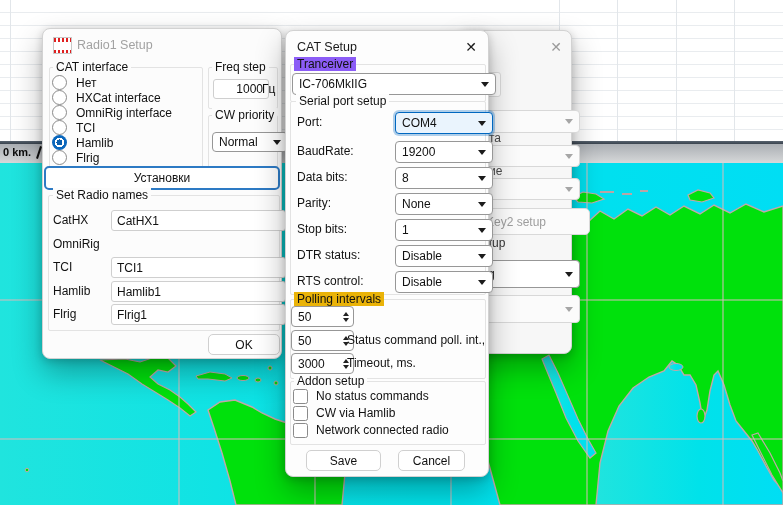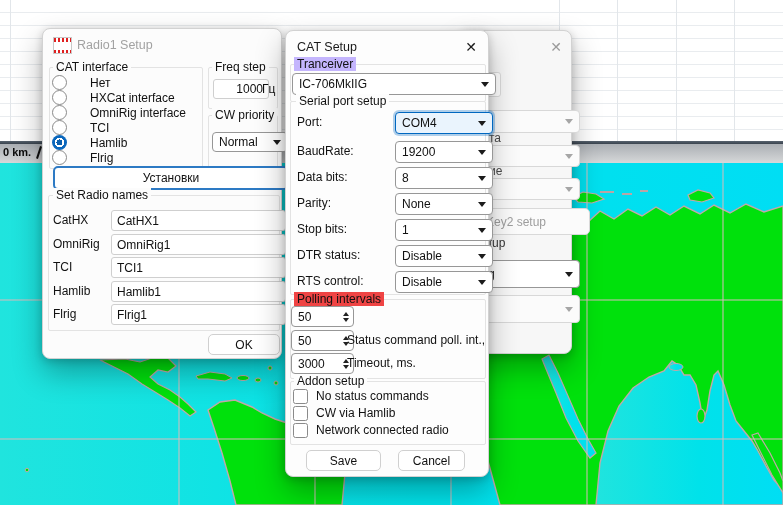--- a/index.html
+++ b/index.html
@@ -35,21 +35,21 @@
   .dd .arr{width:0;height:0;border-left:4.5px solid transparent;border-right:4.5px solid transparent;
     border-top:5.5px solid #1b1b1b;margin-left:4px;}
   .dd.gray{border-color:#d8d8d8;background:#fbfbfb;color:#9a9a9a;}
   .dd.gray .arr{border-top-color:#a6a6a6;}
   .dd.focus{border:1px solid #0067c0;background:#eaf4fd;box-shadow:0 0 0 2px rgba(0,103,192,.30);}
   .btn{position:absolute;background:#fff;border:1px solid #d0d0d0;border-radius:5px;
     display:flex;align-items:center;justify-content:center;font-size:12px;color:#111;}
   .btn.primary{border:2px solid #2d7ac4;}
   .btn.disabled{color:#9d9d9d;border-color:#d9d9d9;background:#fbfbfb;}
   
-  .ropt{position:absolute;display:flex;align-items:center;gap:23px;height:15px;}
+  .ropt{position:absolute;display:flex;align-items:center;gap:9px;height:15px;}
   .rc{width:13px;height:13px;border:1px solid #8a8a8a;border-radius:50%;background:#fff;flex:none;}
   .rc.sel{width:15px;height:15px;border:none;
     background:radial-gradient(circle at 50% 50%,#0a5fae 0 3px,#fff 3px 4.8px,#0a67bd 4.8px 7.5px);}
   .cbrow{position:absolute;display:flex;gap:8px;height:14px;}
   .cb{width:13px;height:13px;border:1px solid #8a8a8a;border-radius:2.5px;background:#fff;flex:none;}
   
   .spin{position:absolute;background:#fff;border:1px solid #979797;border-radius:4px;
     display:flex;align-items:center;justify-content:space-between;padding:0 4px 0 6px;font-size:12px;}
   .spw{display:flex;flex-direction:column;gap:2px;}
   .su{width:0;height:0;border-left:3.5px solid transparent;border-right:3.5px solid transparent;border-bottom:4px solid #222;}
@@ -198,45 +198,44 @@
   <div class="tin" style="left:170px;top:50px;width:44px;height:18px;justify-content:flex-end">1000</div>
   <span class="rowlabel" style="left:219px;top:53px">Гц</span>
 
   <div class="grp" style="left:165px;top:86px;width:68px;height:52px"></div>
   <div class="glabel" style="left:169px;top:79px">CW priority</div>
   <div class="dd" style="left:169px;top:103px;width:62px;height:18px">
     <span>Normal</span>
     <i class="arr"></i>
   </div>
 
-  <div class="btn primary" style="left:10px;top:137px;width:232px;height:20px">Установки</div>
+  <div class="btn primary" style="left:1px;top:137px;width:232px;height:20px">Установки</div>
 
   <div class="grp" style="left:5px;top:166px;width:230px;height:134px"></div>
   <div class="glabel" style="left:10px;top:159px">Set Radio names</div>
 
   <span class="rowlabel" style="left:10px;top:184px">CatHX</span>
   <div class="tin" style="left:68px;top:181px;width:163px;height:19px">CatHX1</div>
   <span class="rowlabel" style="left:10px;top:208px">OmniRig</span>
-  <div class="tin" style="left:68px;top:205px;width:163px;height:19px">OmniRig1</div>
   <span class="rowlabel" style="left:10px;top:231px">TCI</span>
   <div class="tin" style="left:68px;top:228px;width:163px;height:19px">TCI1</div>
   <span class="rowlabel" style="left:10px;top:255px">Hamlib</span>
   <div class="tin" style="left:68px;top:252px;width:163px;height:19px">Hamlib1</div>
   <span class="rowlabel" style="left:10px;top:278px">Flrig</span>
   <div class="tin" style="left:68px;top:275px;width:163px;height:19px">Flrig1</div>
 
   <div class="btn" style="left:165px;top:305px;width:70px;height:19px">OK</div>
 </div>
 
 <div class="win" style="left:285px;top:30px;width:202px;height:445px;background:#fdfdfd">
   <div class="wtitle" style="left:11px;top:9px;color:#1a1a1a">CAT Setup</div>
   <div class="close-x" style="left:177px;top:8px">✕</div>
 
   <div class="grp" style="left:4px;top:33px;width:194px;height:36px"></div>
-  <div class="glabel" style="left:8px;top:26px;background:#c4b5fd">Tranceiver</div>
+  <div class="glabel" style="left:8px;top:26px;background:#8b5cf6">Tranceiver</div>
   <div class="dd" style="left:6px;top:42px;width:190px;height:20px">
     <span>IC-706MkIIG</span>
     <i class="arr"></i>
   </div>
 
   <div class="grp" style="left:4px;top:70px;width:194px;height:192px"></div>
   <div class="glabel" style="left:10px;top:63px;background:#fdfdfd">Serial port setup</div>
 
   <span class="rowlabel" style="left:11px;top:84px">Port:</span>
   <div class="dd focus" style="left:109px;top:81px;width:84px;height:20px">
@@ -268,21 +267,21 @@
     <span>Disable</span>
     <i class="arr"></i>
   </div>
   <span class="rowlabel" style="left:11px;top:243px">RTS control:</span>
   <div class="dd" style="left:109px;top:240px;width:84px;height:20px">
     <span>Disable</span>
     <i class="arr"></i>
   </div>
 
   <div class="grp" style="left:4px;top:268px;width:194px;height:78px"></div>
-  <div class="glabel" style="left:8px;top:261px;background:#ef4444">Polling intervals</div>
+  <div class="glabel" style="left:8px;top:261px;background:#eab308">Polling intervals</div>
   <div class="spin" style="left:5px;top:275px;width:51px;height:19px">
     <span>50</span>
     <span class="spw">
         <i class="su"></i>
         <i class="sd"></i>
       </span>
   </div>
   <div class="spin" style="left:5px;top:299px;width:51px;height:19px">
     <span>50</span>
     <span class="spw">

